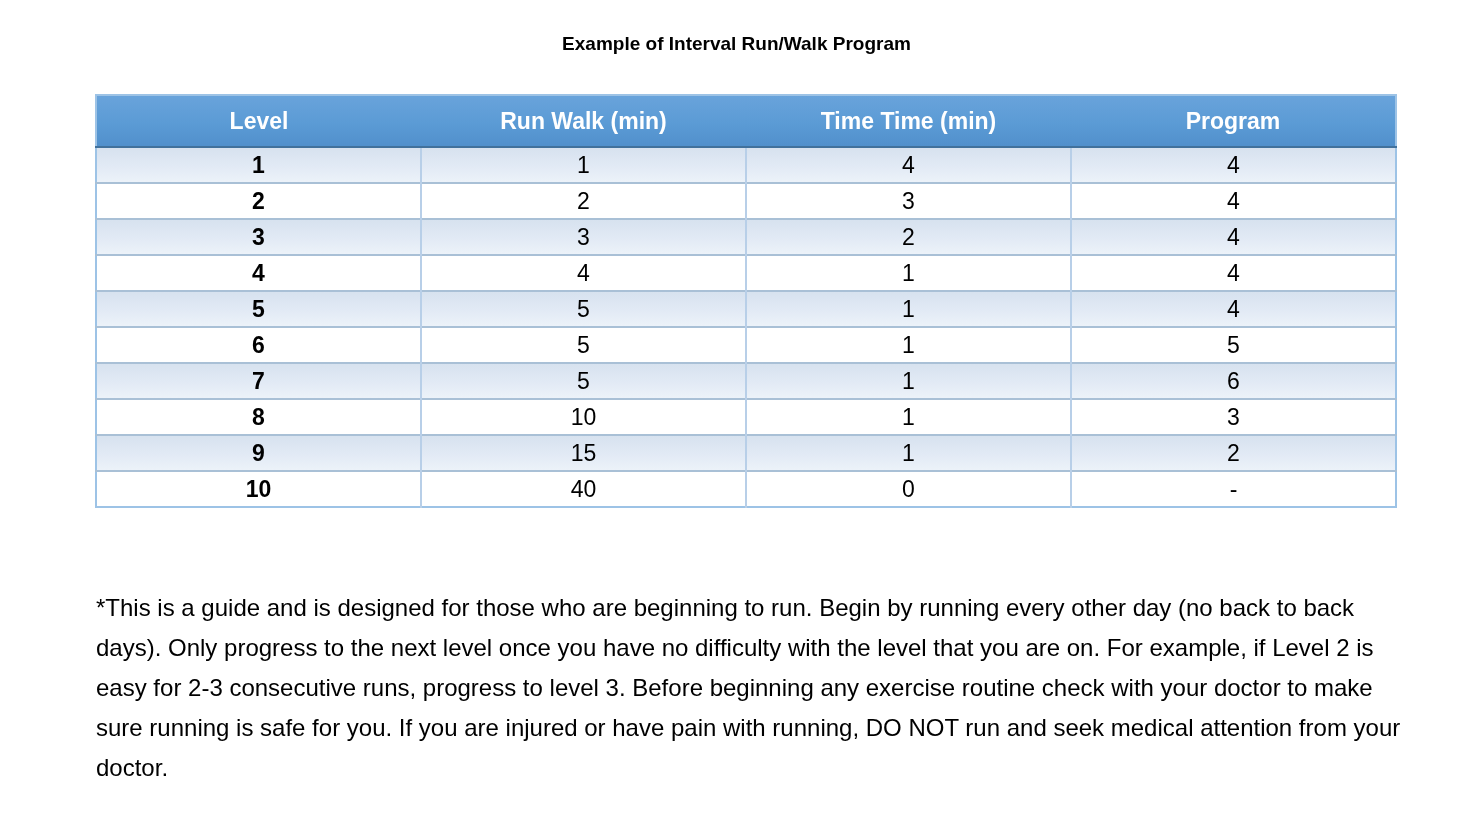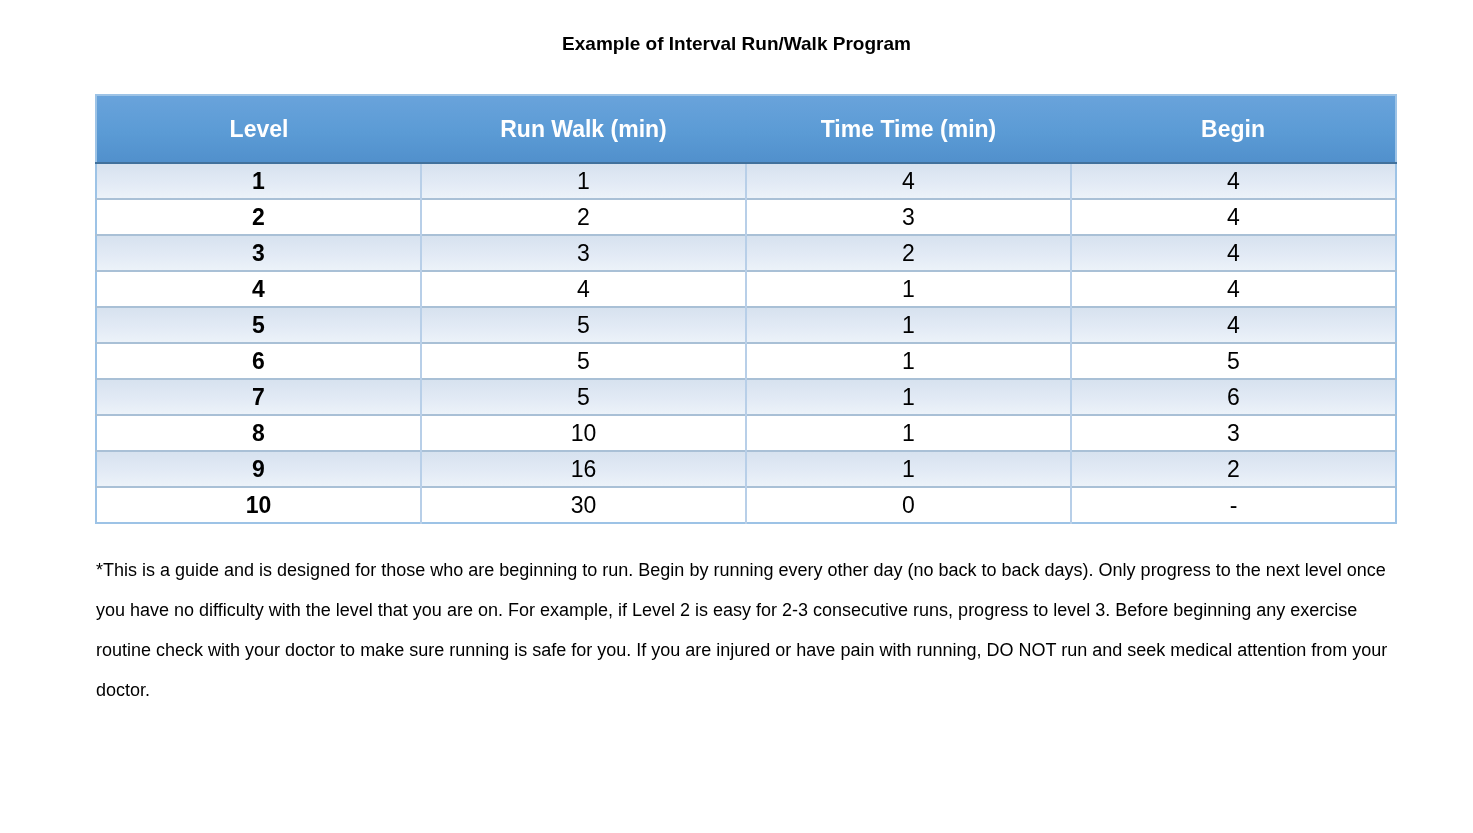--- a/index.html
+++ b/index.html
@@ -35,21 +35,21 @@
     border-collapse: collapse;
     table-layout: fixed;
     border: 2px solid var(--grid-border, #9DC3E6);
   }
   .program-table thead th {
     background: linear-gradient(180deg, #69A3DB 0%, var(--header-bg, #5B9BD5) 55%, #5190CC 100%);
     color: var(--header-text, #fff);
     font-size: 23px;
     font-weight: bold;
     height: 34px;
-    padding: 16px;
+    padding: 8px;
     text-align: center;
     border-bottom: 2px solid #41719C;
   }
   .program-table tbody td {
     font-size: 23px;
     text-align: center;
     height: 34px;
     padding: 0;
     border-top: 2px solid var(--row-divider, #A9C0D6);
     border-left: 2px solid #B8CFE8;
@@ -61,41 +61,41 @@
   }
   .program-table tbody tr:nth-child(odd) td {
     background: linear-gradient(180deg, #D7E2EF 0%, #E2EAF5 55%, #ECF2F9 100%);
   }
   .program-table tbody tr:nth-child(even) td {
     background: var(--row-bg, #FFFFFF);
   }
   .footnote {
     position: absolute;
     left: 96px;
-    top: 550px;
+    top: 588px;
     width: 1315px;
     margin: 0;
-    font-size: 18px;
+    font-size: 24px;
     line-height: 40px;
     color: var(--text, #000);
   }
 </style>
 </head>
 <body>
 
 <div class="page">
   <div class="title">Example of Interval Run/Walk Program</div>
 
   <table class="program-table">
     <thead>
       <tr id="header-row">
           <th>Level</th>
           <th>Run Walk (min)</th>
           <th>Time Time (min)</th>
-          <th>Begin</th>
+          <th>Program</th>
         </tr>
     </thead>
     <tbody id="table-body">
         <tr>
           <td>1</td>
           <td>1</td>
           <td>4</td>
           <td>4</td>
         </tr>
         <tr>
@@ -135,27 +135,27 @@
           <td>6</td>
         </tr>
         <tr>
           <td>8</td>
           <td>10</td>
           <td>1</td>
           <td>3</td>
         </tr>
         <tr>
           <td>9</td>
-          <td>16</td>
+          <td>15</td>
           <td>1</td>
           <td>2</td>
         </tr>
         <tr>
           <td>10</td>
-          <td>30</td>
+          <td>40</td>
           <td>0</td>
           <td>-</td>
         </tr>
       </tbody>
   </table>
 
   <p class="footnote">*This is a guide and is designed for those who are beginning to run. Begin by running every other day (no back to back days).  Only progress to the next level once you have no difficulty with the level that you are on.  For example, if Level 2 is easy for 2-3 consecutive runs, progress to level 3.  Before beginning any exercise routine check with your doctor to make sure running is safe for you. If you are injured or have pain with running, DO NOT run and seek medical attention from your doctor.</p>
 </div>
 
 </body></html>

